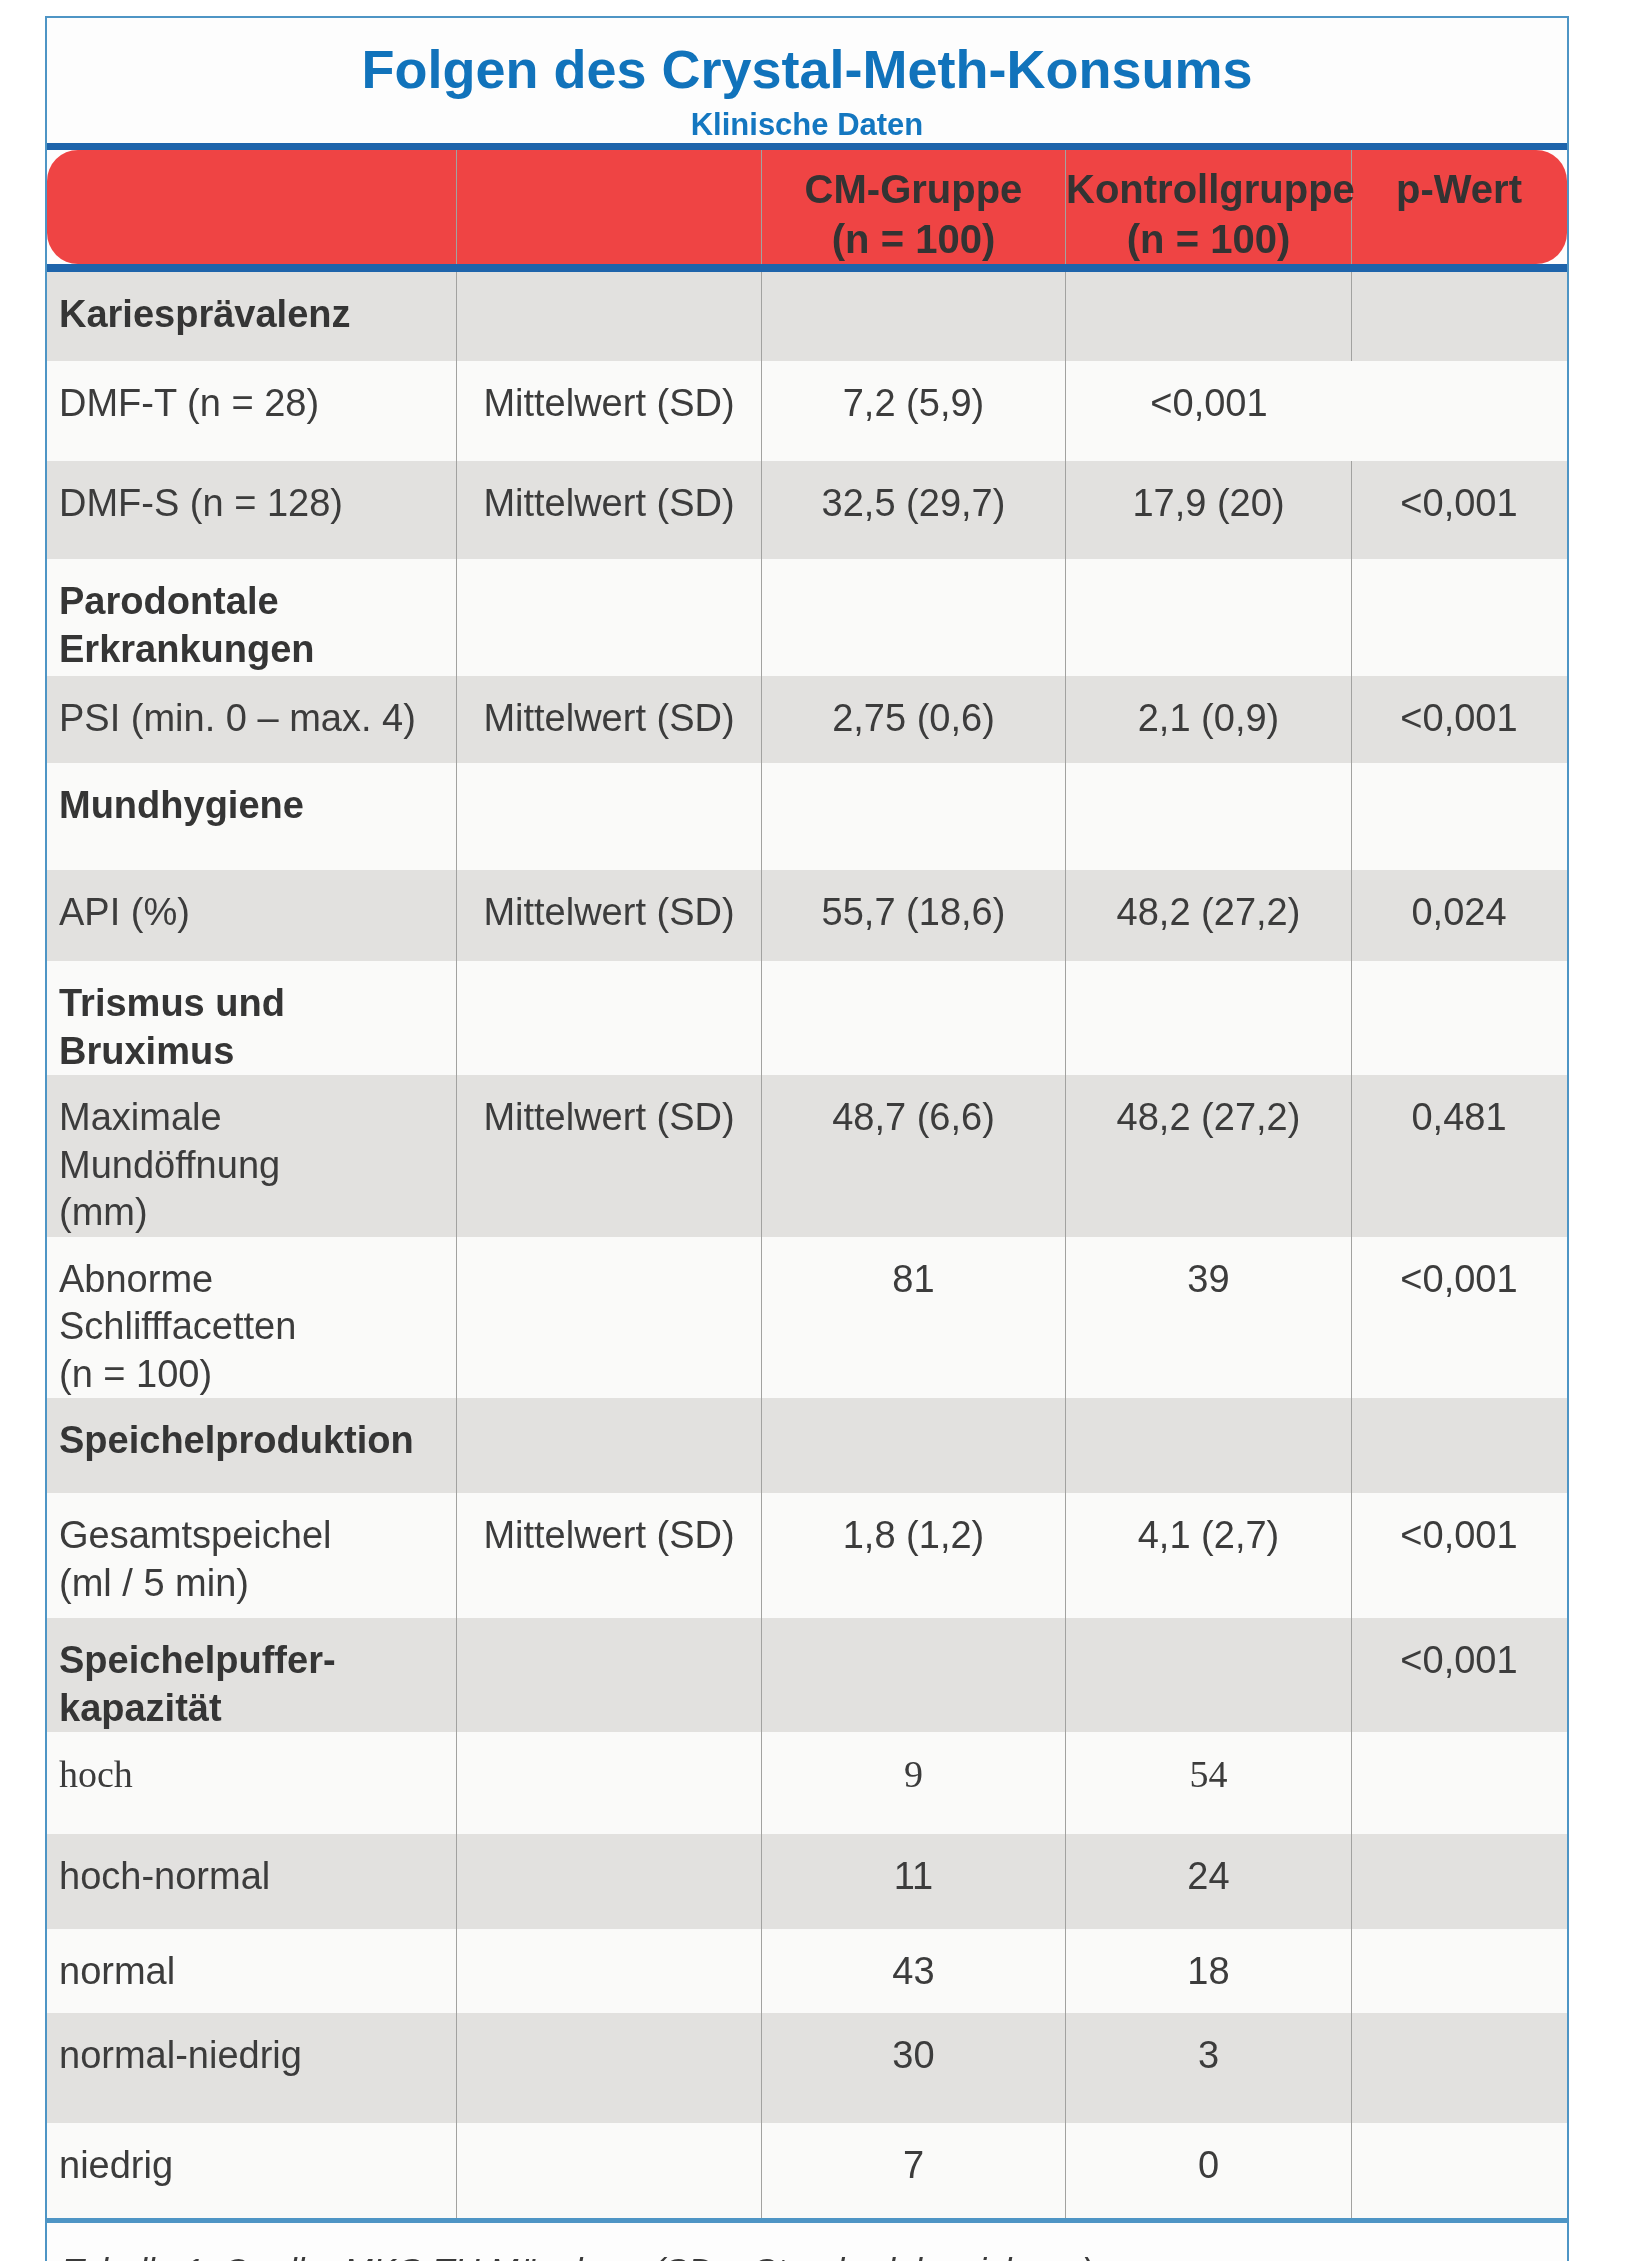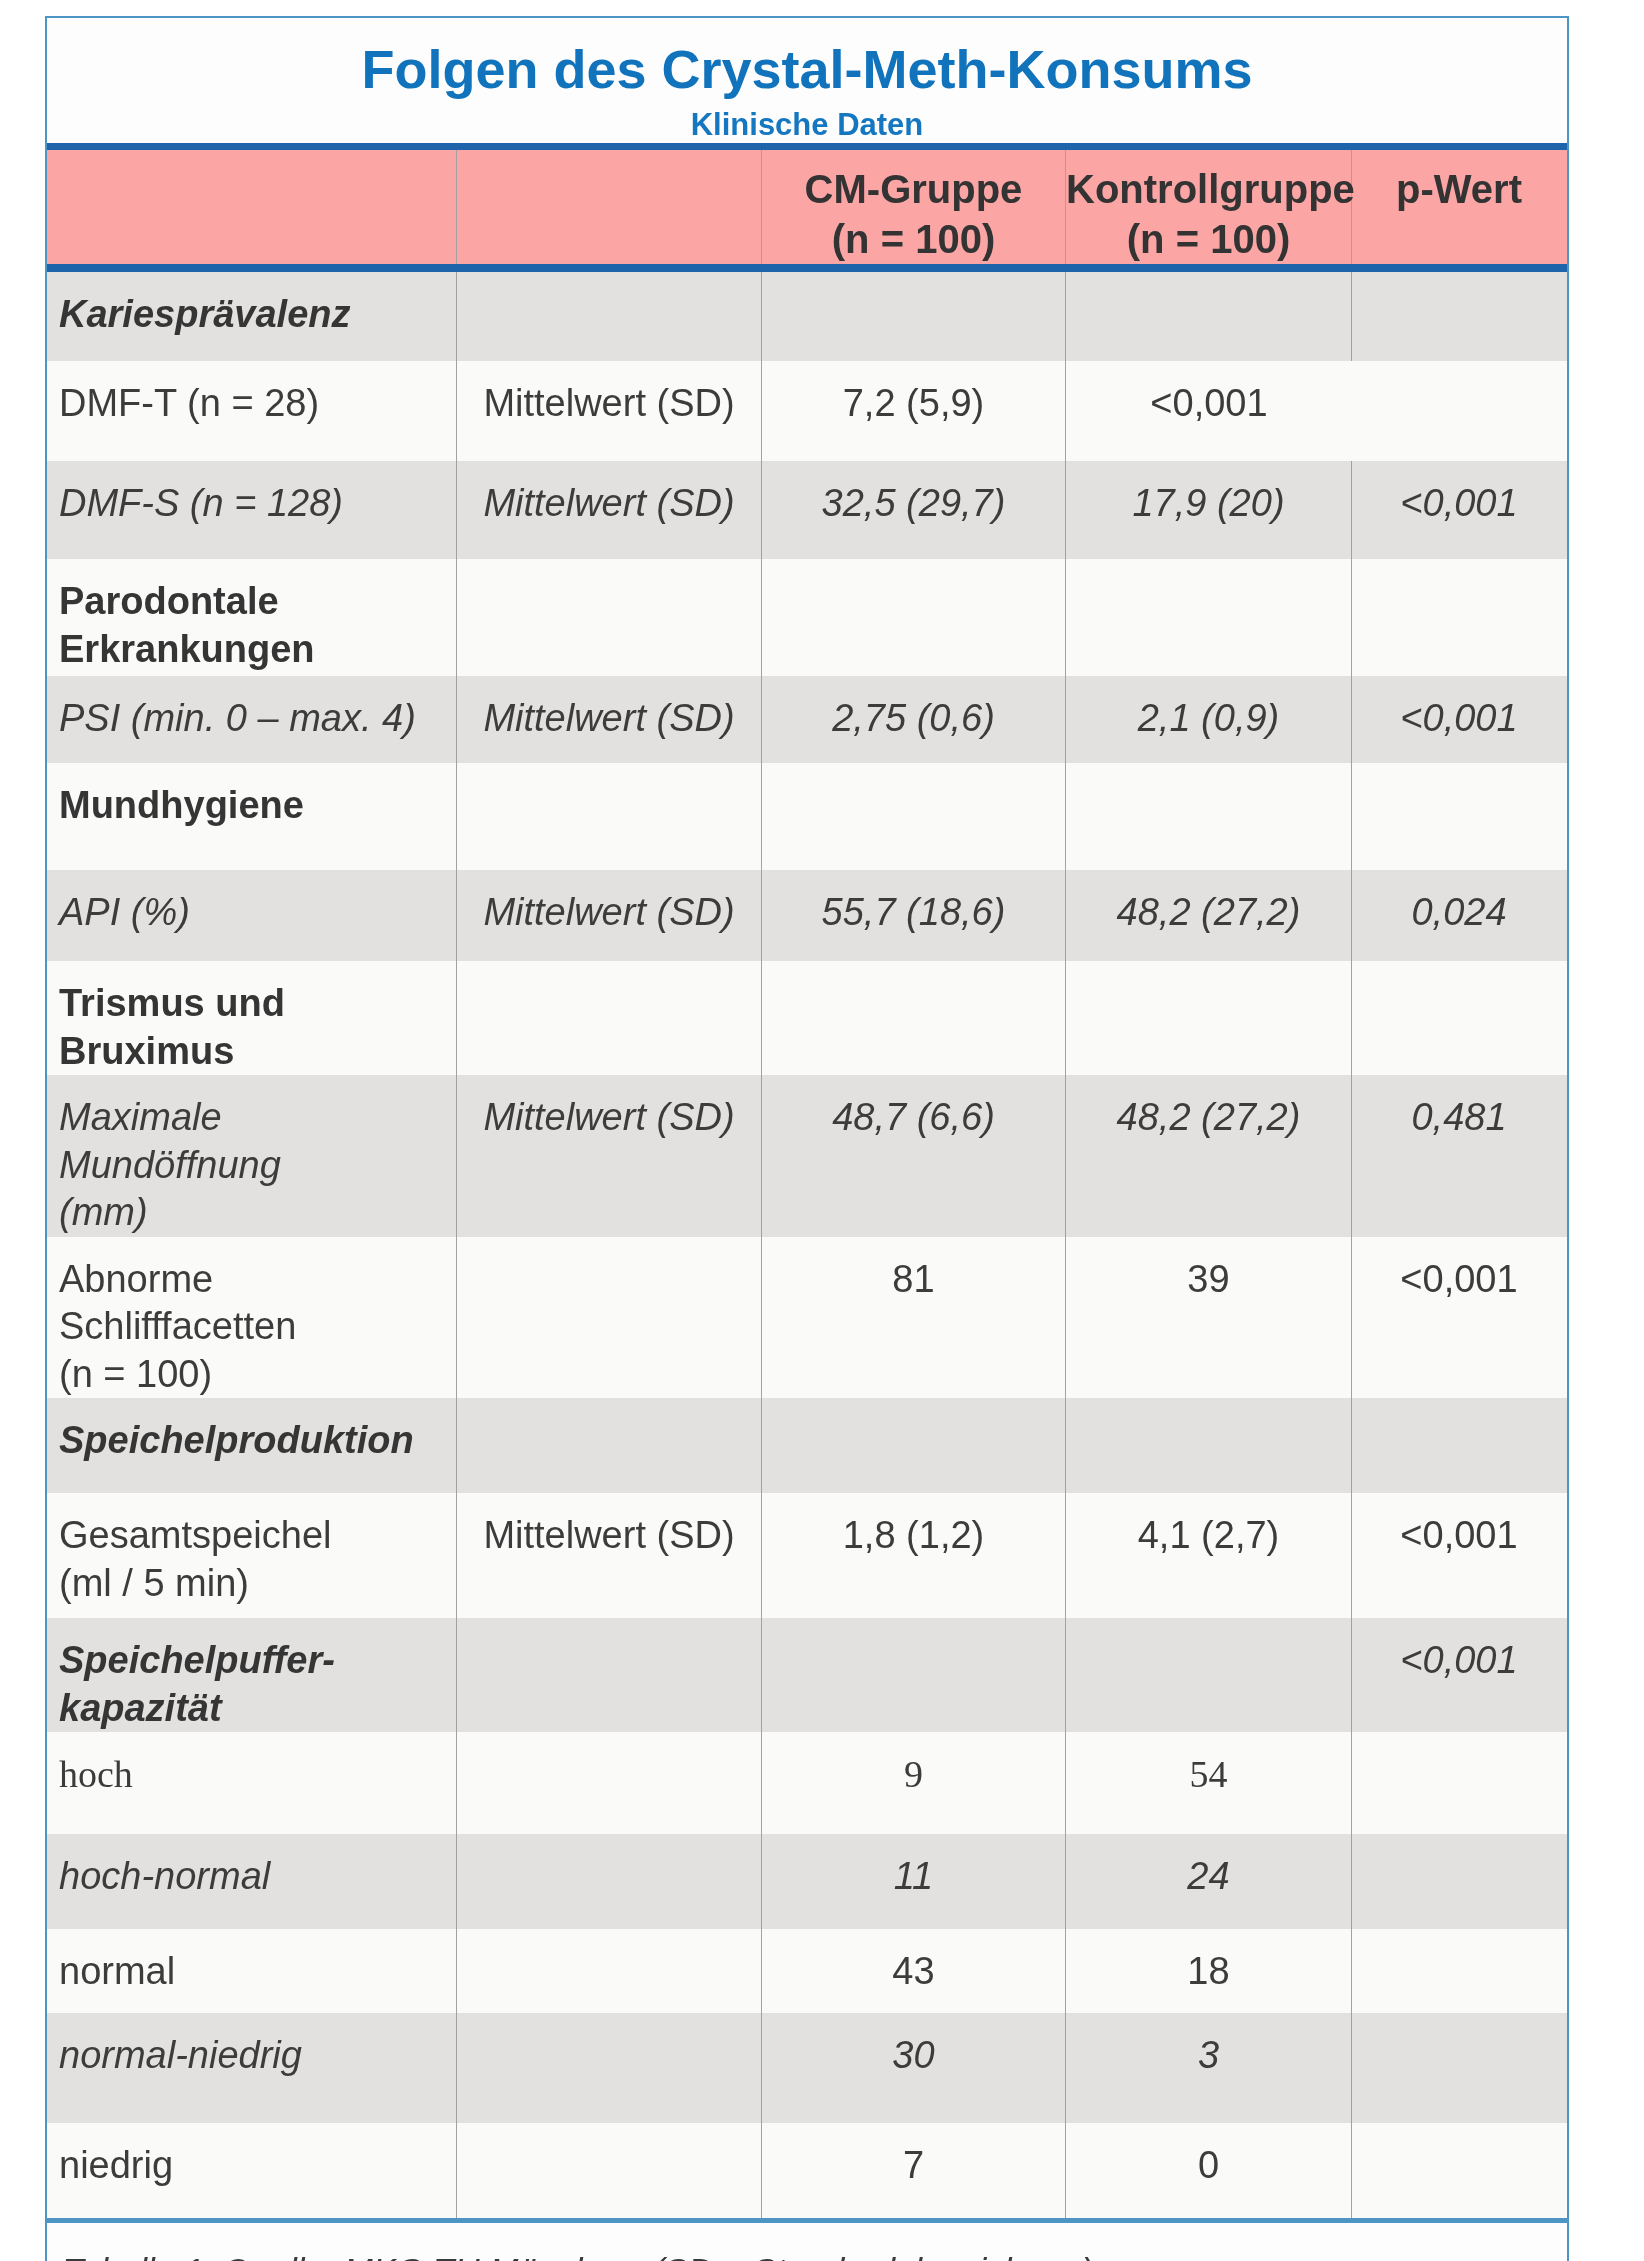--- a/index.html
+++ b/index.html
@@ -38,25 +38,25 @@
     font-size: 38px;
     line-height: 1.25;
     padding-top: 19px;
     border-right: 1.7px solid #a2a2a0;
   }
   .cell.c1 { text-align: left; padding-left: 12px; padding-right: 8.7px; }
   .cell.c2, .cell.c3, .cell.c4, .cell.c5 { text-align: center; }
   .cell.c5 { border-right: none; }
 
   
-  .header-row { min-height: 114px; background: #fca5a5; }
+  .header-row { min-height: 114px; background: #ef4444; border-radius: 31px; }
   .header-row .cell { font-weight: 700; font-size: 40px; padding-top: 14px; color: #333333; }
 
   
-  .row.g { background: #e2e1df; font-style: italic; }
+  .row.g { background: #e2e1df; }
   .row.w { background: #fafaf9; }
   .row.sect .c1 { font-weight: 700; color: #353535; }
 
   .h97  { min-height: 84px; }
   .h100 { min-height: 87px; }
   .h103 { min-height: 89px; }
   .h105 { min-height: 91px; }
   .h110 { min-height: 95px; }
   .h113 { min-height: 98px; }
   .h115 { min-height: 100px; }

